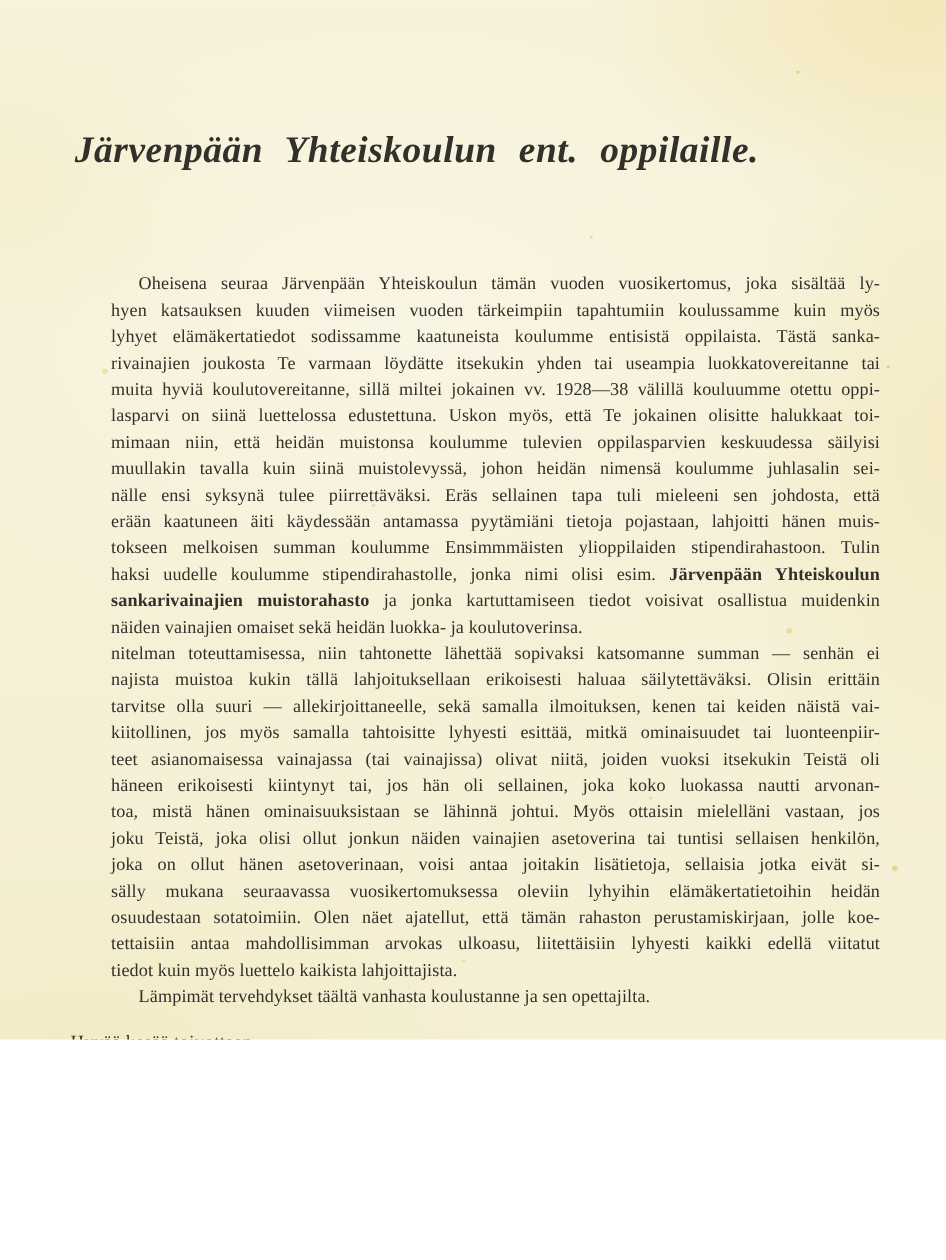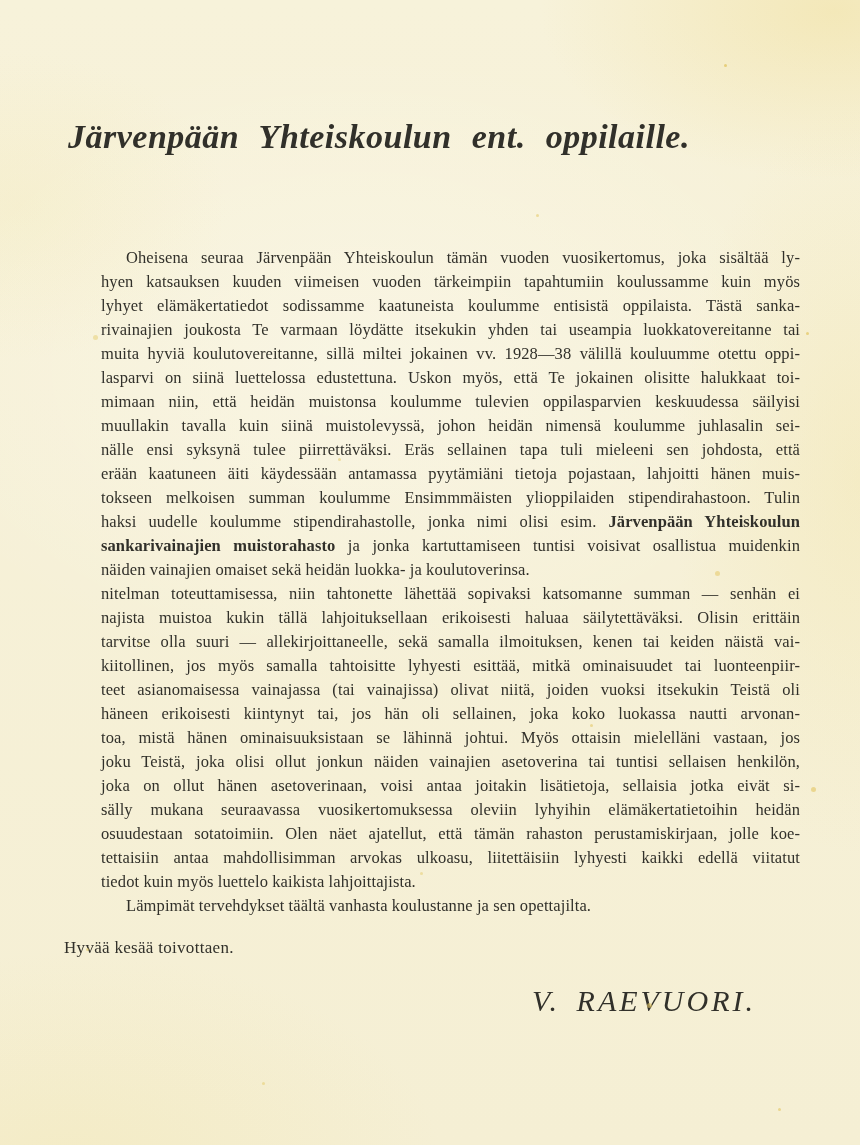--- a/index.html
+++ b/index.html
@@ -1,19 +1,19 @@
 <!DOCTYPE html>
 <html><head>
 <meta charset="utf-8">
 <style>
   html,body { margin:0; padding:0; }
   .paper {
     position: relative;
     width: 860px;
-    height: 1145px;
+    height: 945px;
     overflow: hidden;
     font-family: "Liberation Serif", serif;
     color: #31302a;
     background:
       radial-gradient(ellipse 420px 240px at 97% 1%, rgba(238,217,135,0.40), transparent 70%),
       radial-gradient(ellipse 260px 520px at 100% 42%, rgba(240,223,150,0.28), transparent 72%),
       radial-gradient(ellipse 520px 300px at 8% 102%, rgba(240,226,160,0.28), transparent 72%),
       radial-gradient(ellipse 300px 220px at 2% 18%, rgba(243,230,170,0.22), transparent 70%),
       radial-gradient(ellipse 640px 420px at 42% 32%, rgba(255,255,252,0.30), transparent 75%),
       linear-gradient(#f7f2da, #f5efd4);
@@ -93,21 +93,21 @@
           <div class="line"><span>lyhyet elämäkertatiedot sodissamme kaatuneista koulumme entisistä oppilaista. Tästä sanka-</span></div>
           <div class="line"><span>rivainajien joukosta Te varmaan löydätte itsekukin yhden tai useampia luokkatovereitanne tai</span></div>
           <div class="line"><span>muita hyviä koulutovereitanne, sillä miltei jokainen vv. 1928—38 välillä kouluumme otettu oppi-</span></div>
           <div class="line"><span>lasparvi on siinä luettelossa edustettuna. Uskon myös, että Te jokainen olisitte halukkaat toi-</span></div>
           <div class="line"><span>mimaan niin, että heidän muistonsa koulumme tulevien oppilasparvien keskuudessa säilyisi</span></div>
           <div class="line"><span>muullakin tavalla kuin siinä muistolevyssä, johon heidän nimensä koulumme juhlasalin sei-</span></div>
           <div class="line"><span>nälle ensi syksynä tulee piirrettäväksi. Eräs sellainen tapa tuli mieleeni sen johdosta, että</span></div>
           <div class="line"><span>erään kaatuneen äiti käydessään antamassa pyytämiäni tietoja pojastaan, lahjoitti hänen muis-</span></div>
           <div class="line"><span>tokseen melkoisen summan koulumme Ensimmmäisten ylioppilaiden stipendirahastoon. Tulin</span></div>
           <div class="line"><span>haksi uudelle koulumme stipendirahastolle, jonka nimi olisi esim. </span><span class="bold">Järvenpään Yhteiskoulun</span></div>
-          <div class="line"><span class="bold">sankarivainajien muistorahasto</span><span> ja jonka kartuttamiseen tuntisi voisivat osallistua muidenkin</span></div>
+          <div class="line"><span class="bold">sankarivainajien muistorahasto</span><span> ja jonka kartuttamiseen tiedot voisivat osallistua muidenkin</span></div>
           <div class="line last"><span>näiden vainajien omaiset sekä heidän luokka- ja koulutoverinsa.</span></div>
         </div>
         <div class="paragraph">
           <div class="line"><span>nitelman toteuttamisessa, niin tahtonette lähettää sopivaksi katsomanne summan — senhän ei</span></div>
           <div class="line"><span>najista muistoa kukin tällä lahjoituksellaan erikoisesti haluaa säilytettäväksi. Olisin erittäin</span></div>
           <div class="line"><span>tarvitse olla suuri — allekirjoittaneelle, sekä samalla ilmoituksen, kenen tai keiden näistä vai-</span></div>
           <div class="line"><span>kiitollinen, jos myös samalla tahtoisitte lyhyesti esittää, mitkä ominaisuudet tai luonteenpiir-</span></div>
           <div class="line"><span>teet asianomaisessa vainajassa (tai vainajissa) olivat niitä, joiden vuoksi itsekukin Teistä oli</span></div>
           <div class="line"><span>häneen erikoisesti kiintynyt tai, jos hän oli sellainen, joka koko luokassa nautti arvonan-</span></div>
           <div class="line"><span>toa, mistä hänen ominaisuuksistaan se lähinnä johtui. Myös ottaisin mielelläni vastaan, jos</span></div>

